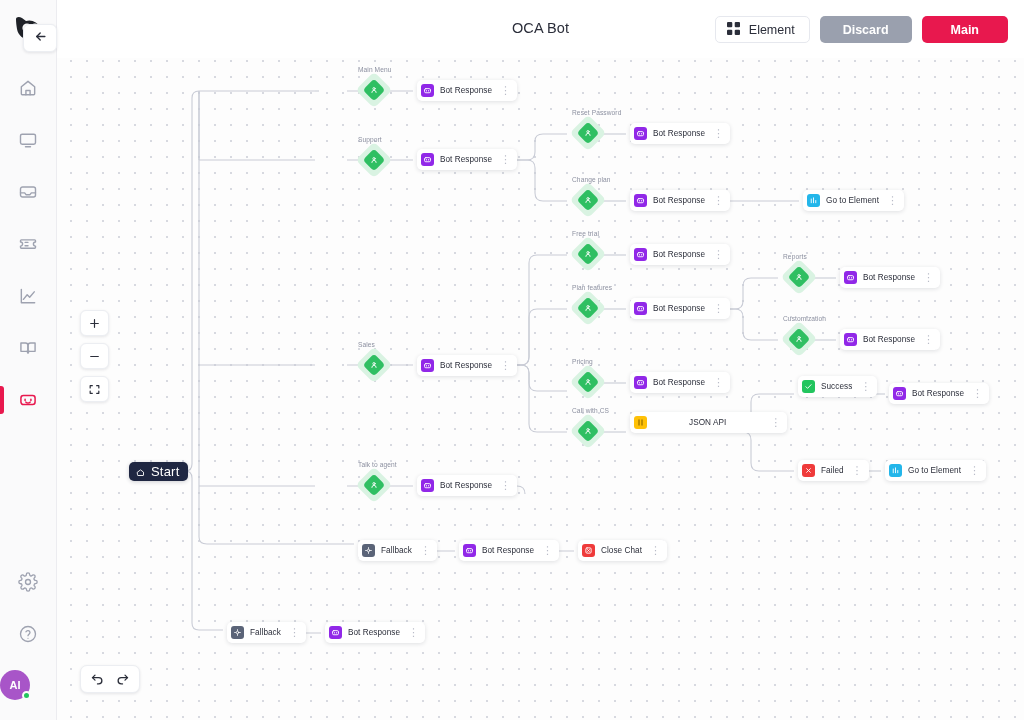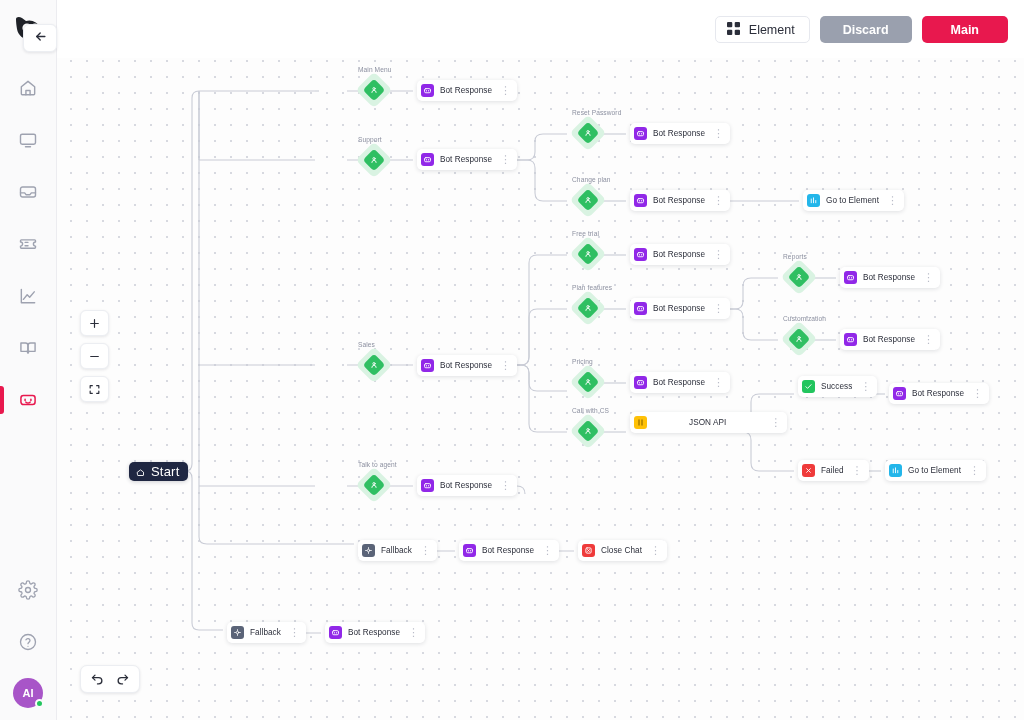--- a/index.html
+++ b/index.html
@@ -27,21 +27,21 @@
     position: relative;
     width: 100%; height: 52px;
     display: flex; align-items: center; justify-content: center;
     color: #9ea2b0; cursor: pointer;
   }
   .rail-item.active { color: #e8184e; }
   .rail-item.active::before {
     content: ""; position: absolute; left: 0; top: 12px;
     width: 4px; height: 28px; background: #e8184e; border-radius: 0 3px 3px 0;
   }
-  .rail-bottom { margin-top: auto; display: flex; flex-direction: column; align-items: center; width: 100%; padding-bottom: 12px; }
+  .rail-bottom { margin-top: auto; display: flex; flex-direction: column; width: 100%; padding-bottom: 20px; }
   .rail-avatar {
     position: relative; width: 30px; height: 30px; border-radius: 50%;
     background: #a855c8; color: #fff; font-size: 11px; font-weight: bold;
     display: flex; align-items: center; justify-content: center; margin-top: 10px; cursor: pointer;
   }
   .rail-avatar .dot {
     position: absolute; right: -1px; bottom: 0px; width: 9px; height: 9px;
     background: #22c55e; border: 2px solid #fafafb; border-radius: 50%;
   }
 
@@ -246,20 +246,21 @@
         </svg>
       </div>
       <div class="rail-avatar">
         <span>AI</span>
         <span class="dot"></span>
       </div>
     </div>
   </nav>
 
   <header class="header">
+    <div class="title">OCA Bot</div>
     <div class="header-actions">
       <button class="btn-element">
         <span>
           <svg width="13" height="13" viewBox="0 0 16 16" fill="#2b2e3a">
             <rect x="0" y="0" width="6.5" height="6.5" rx="1.3"></rect>
             <rect x="9.5" y="0" width="6.5" height="6.5" rx="1.3"></rect>
             <rect x="0" y="9.5" width="6.5" height="6.5" rx="1.3"></rect>
             <rect x="9.5" y="9.5" width="6.5" height="6.5" rx="1.3"></rect>
           </svg>
         </span>

